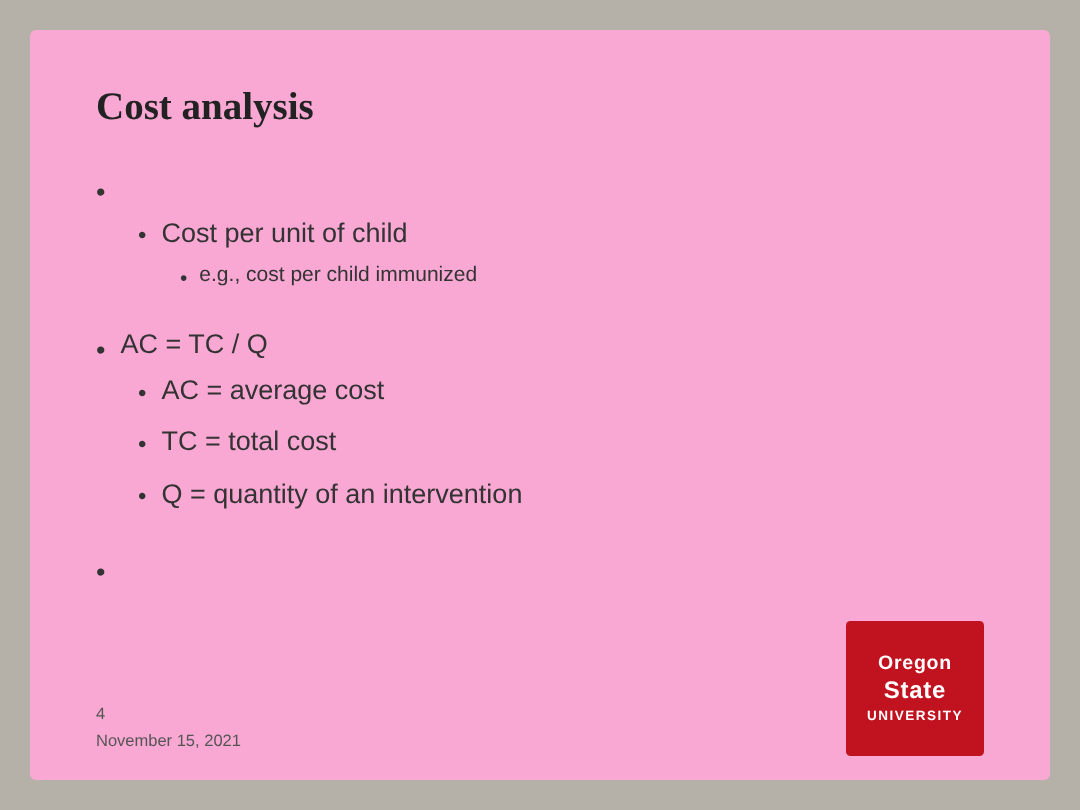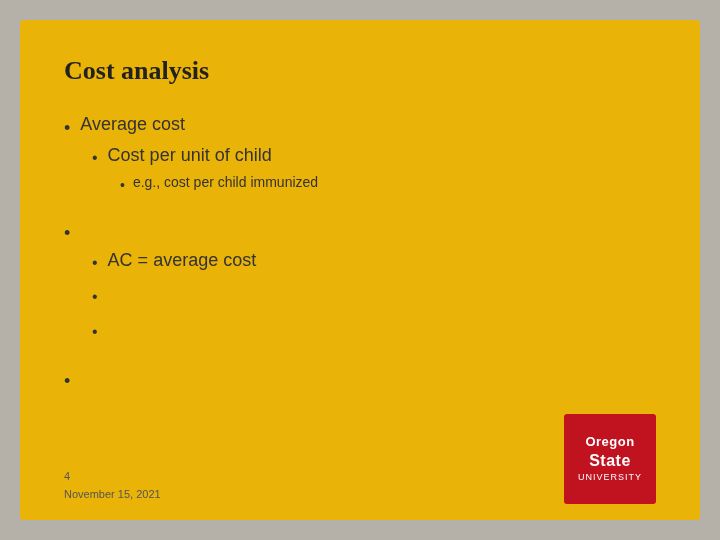--- a/index.html
+++ b/index.html
@@ -14,21 +14,21 @@
       background-color: #b5b0a8;
       display: flex;
       align-items: center;
       justify-content: center;
       font-family: 'Georgia', serif;
     }
 
     .slide {
       width: 680px;
       height: 500px;
-      background-color: #eab308;
+      background-color: #f9a8d4;
       border-radius: 4px;
       padding: 36px 44px 28px 44px;
       display: flex;
       flex-direction: column;
       position: relative;
     }
 
     .slide-title {
       font-size: 26px;
       font-weight: bold;
@@ -136,60 +136,62 @@
 
     .osu-logo .state {
       font-size: 16px;
       font-weight: bold;
       letter-spacing: 0.5px;
     }
 
     .osu-logo .university {
       font-size: 9px;
       letter-spacing: 1px;
-      font-weight: normal;
+      font-weight: bold;
     }
   </style>
 </head>
 <body>
 
 <div class="slide">
   <div class="slide-title">Cost analysis</div>
 
   <div class="slide-content">
 
     <div class="bullet-level1">
       <span class="bullet-dot">•</span>
-      <span>Average cost</span>
     </div>
     <div class="bullet-level2">
       <span class="bullet-dot">•</span>
       <span>Cost per unit of child</span>
     </div>
     <div class="bullet-level3">
       <span class="bullet-dot">•</span>
       <span>e.g., cost per child immunized</span>
     </div>
 
     <div class="section-gap"></div>
 
     <div class="bullet-level1">
       <span class="bullet-dot">•</span>
+      <span>AC = TC / Q</span>
     </div>
     <div class="bullet-level2">
       <span class="bullet-dot">•</span>
       <span>AC = average cost</span>
     </div>
     <div class="section-gap-sm"></div>
     <div class="bullet-level2">
       <span class="bullet-dot">•</span>
+      <span>TC = total cost</span>
     </div>
     <div class="section-gap-sm"></div>
     <div class="bullet-level2">
       <span class="bullet-dot">•</span>
+      <span>Q = quantity of an intervention</span>
     </div>
 
     <div class="section-gap"></div>
 
     <div class="bullet-level1">
       <span class="bullet-dot">•</span>
     </div>
 
   </div>
 

